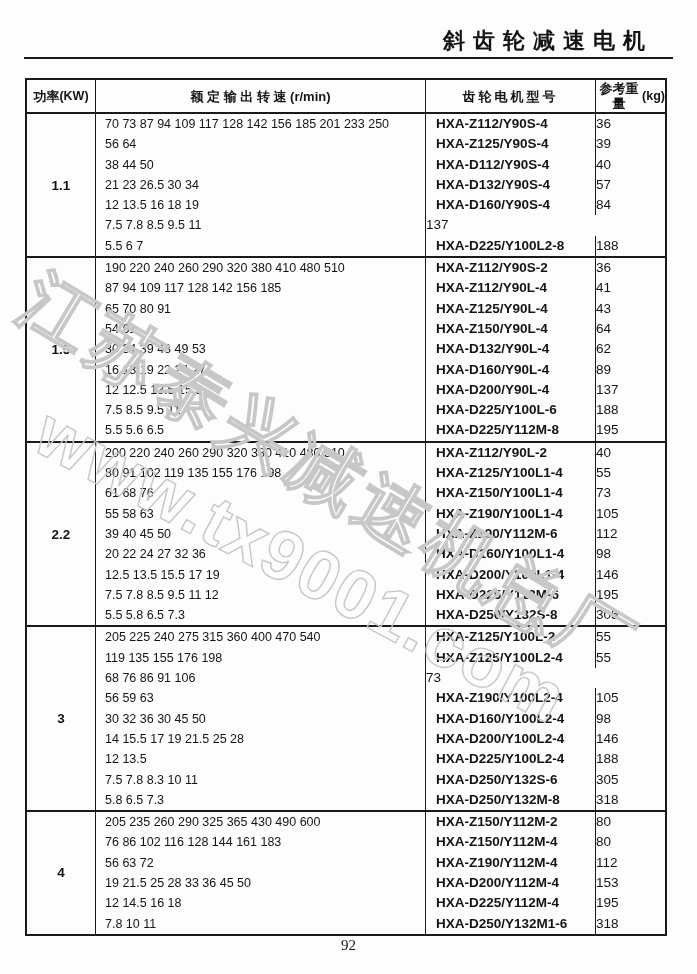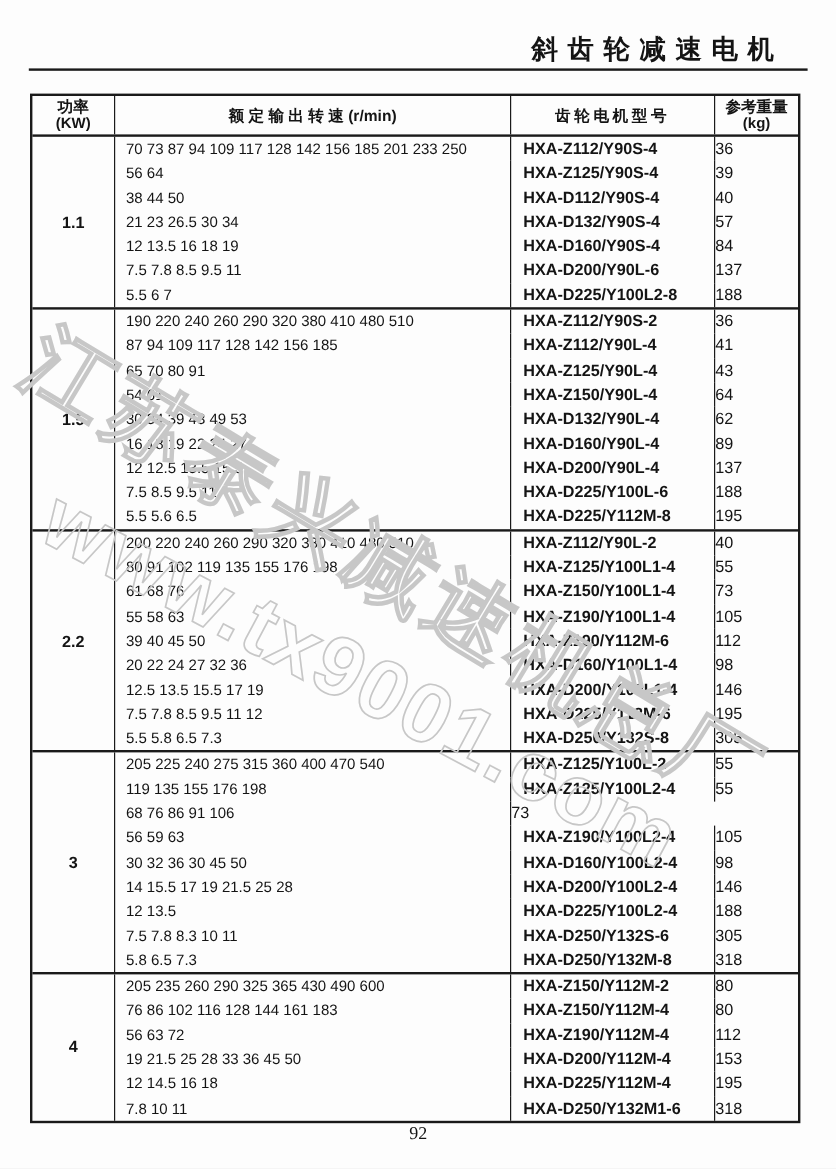--- a/index.html
+++ b/index.html
@@ -36,21 +36,21 @@
     left:60px; top:392px; font-size:70px; letter-spacing:2px;
     transform:rotate(28deg); transform-origin:0 0;
   }
   
   .spec-table {
     position:absolute; left:25px; top:78px; width:642px;
     border:2px solid #1a1a1a; background:transparent; z-index:2;
   }
   .thead { display:flex; height:34px; border-bottom:2px solid #1a1a1a; }
   .th {
-    display:flex; flex-direction:column; align-items:center; justify-content:center;
+    display:flex; flex-direction:row; align-items:center; justify-content:center;
     font-weight:bold; font-size:13px; line-height:15px; text-align:center;
   }
   .th-sub { font-size:12.5px; font-weight:bold; }
   .th-power  { width:69px;  border-right:1px solid #1a1a1a; }
   .th-speed  { width:330px; border-right:1px solid #1a1a1a; }
   .th-model  { width:170px; border-right:1px solid #1a1a1a; letter-spacing:3px; }
   .th-weight { flex:1; }
   .section { display:flex; }
   .section + .section { border-top:2px solid #1a1a1a; }
   .power-cell {
@@ -132,21 +132,20 @@
   </div>
 
   <div class="row">
     <div class="speeds-cell">12 13.5 16 18 19</div>
     <div class="model-cell">HXA-D160/Y90S-4</div>
     <div class="weight-cell">84</div>
   </div>
 
   <div class="row">
     <div class="speeds-cell">7.5 7.8 8.5 9.5 11</div>
-    <div class="model-cell">HXA-D200/Y90L-6</div>
     <div class="weight-cell">137</div>
   </div>
 
   <div class="row">
     <div class="speeds-cell">5.5 6 7</div>
     <div class="model-cell">HXA-D225/Y100L2-8</div>
     <div class="weight-cell">188</div>
   </div>
 </div>
   </div>

